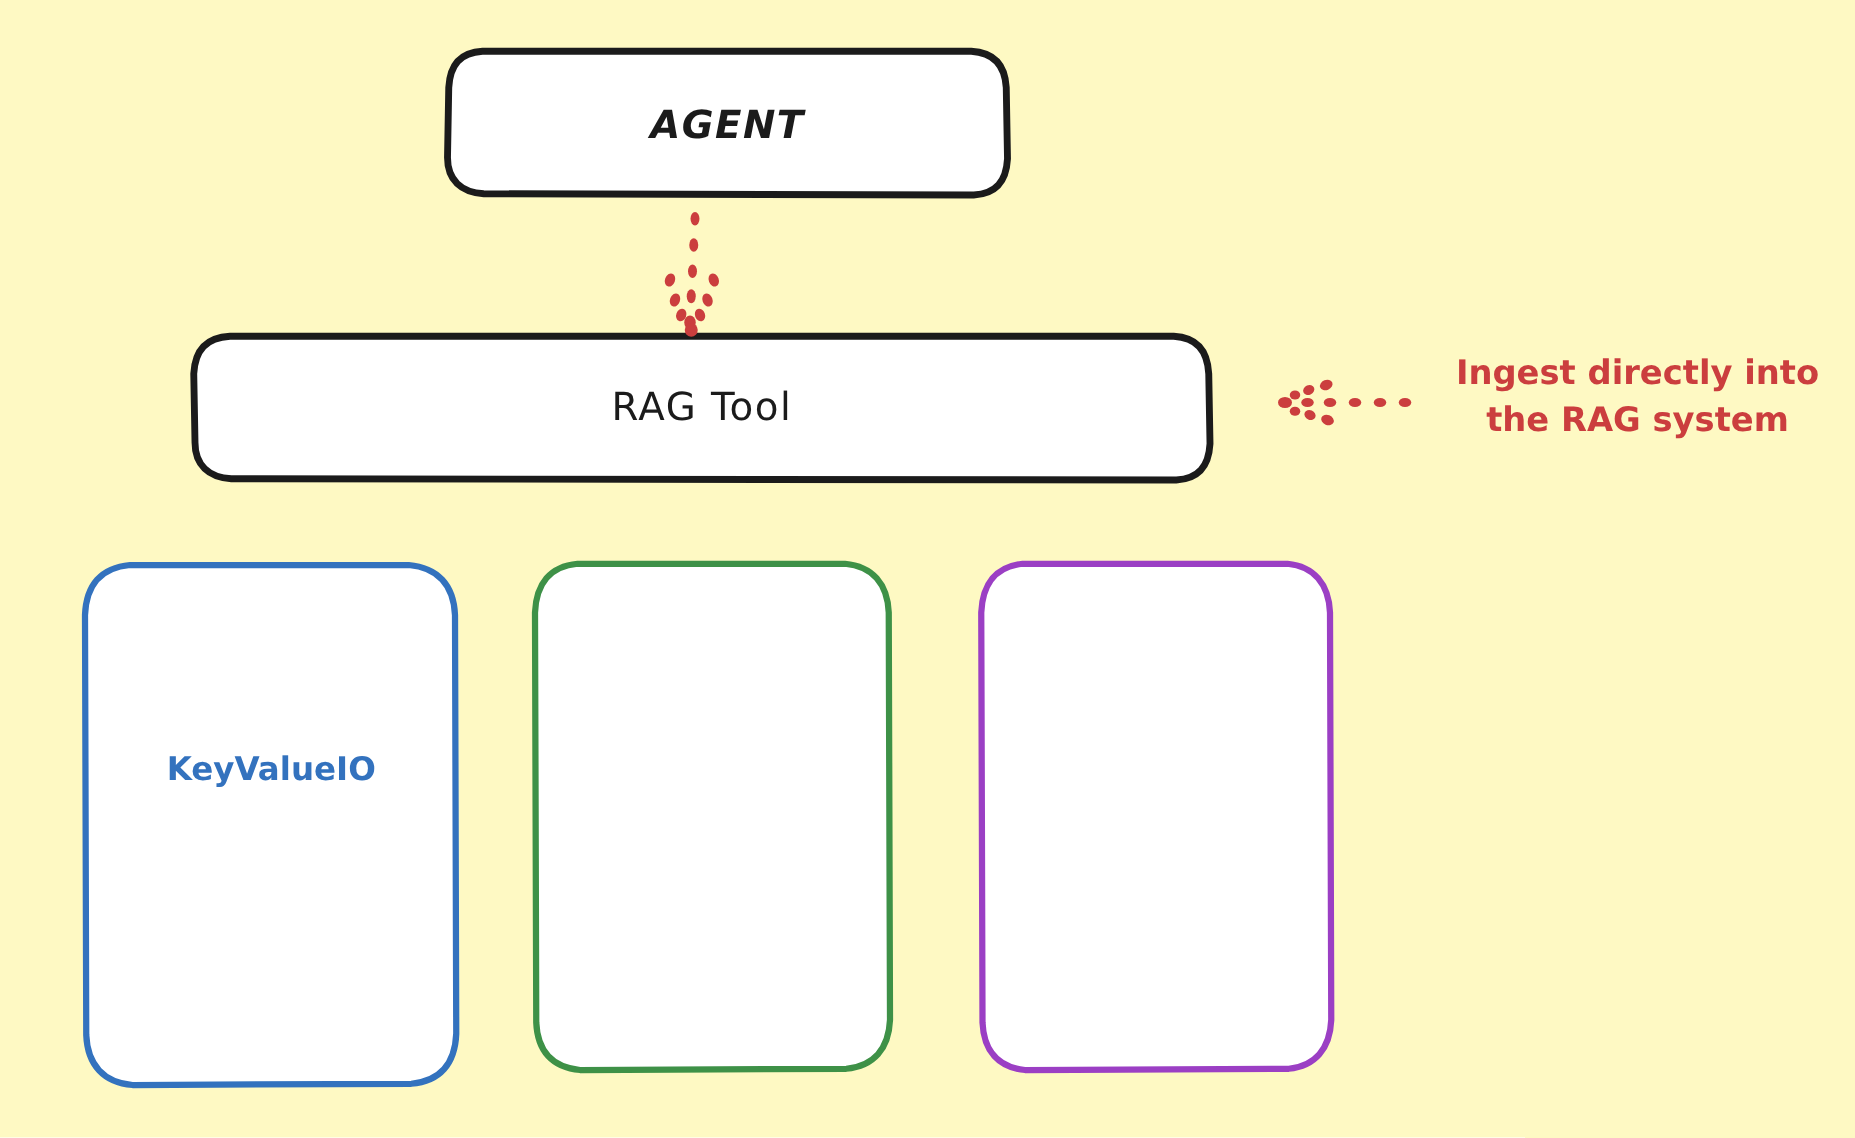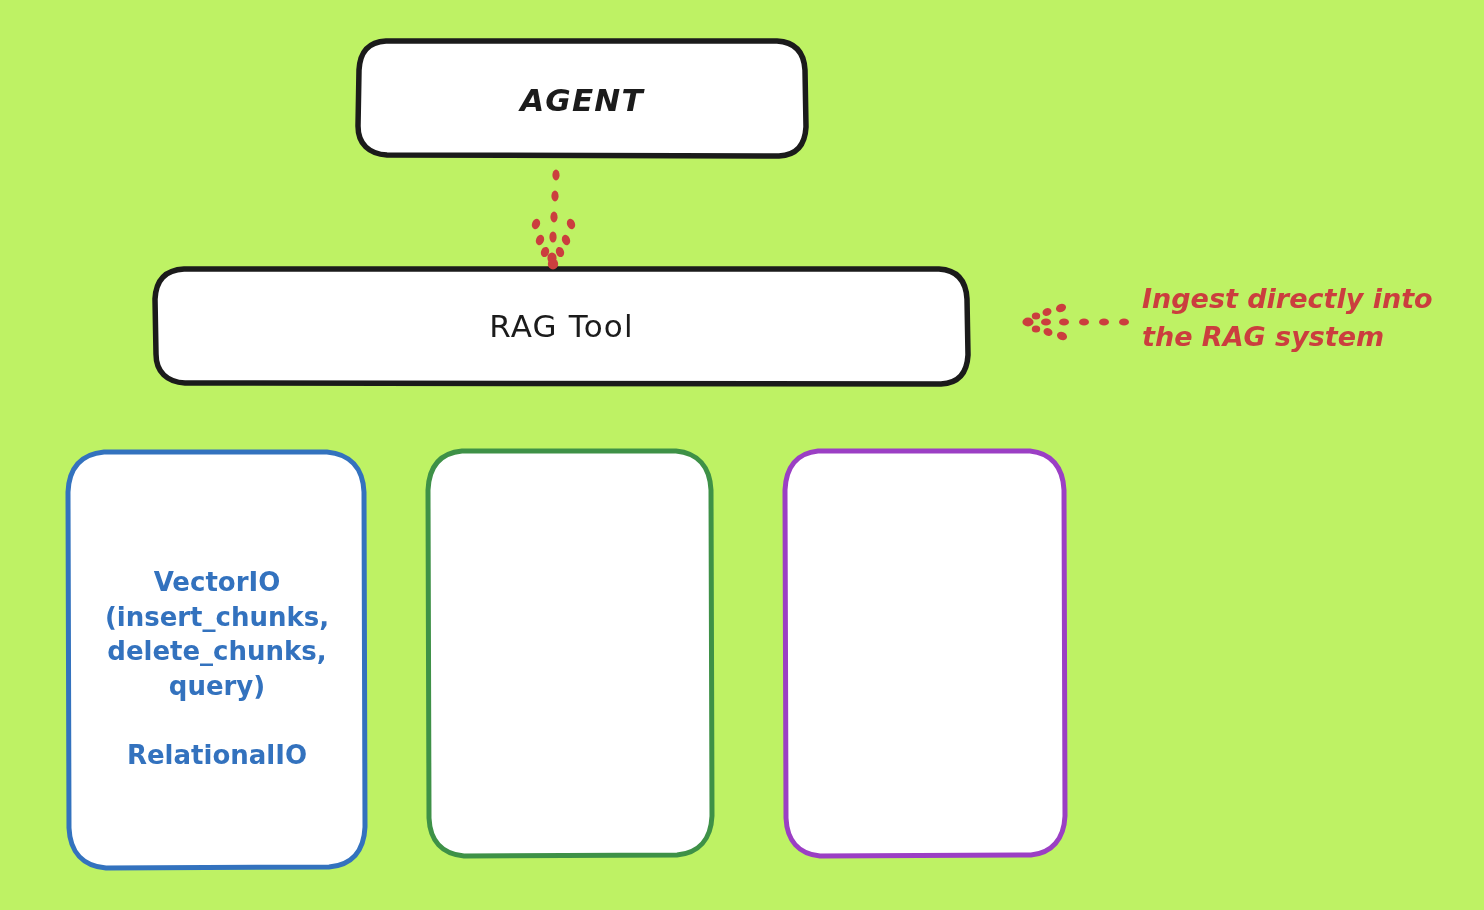--- a/index.html
+++ b/index.html
@@ -8,21 +8,21 @@
     padding: 0;
     background: #ffffff;
   }
   body {
     font-family: "DejaVu Sans", sans-serif;
   }
   #canvas {
     position: relative;
     width: 1484px;
     height: 910px;
-    background: #bef264;
+    background: #fef9c3;
     overflow: hidden;
   }
   svg.layer {
     position: absolute;
     top: 0;
     left: 0;
     width: 1484px;
     height: 910px;
     pointer-events: none;
   }
@@ -85,23 +85,22 @@
   
   #annotation-label {
     position: absolute;
     left: 1142px;
     top: 280px;
     width: 336px;
     color: #CB3E3E;
     font-size: 27px;
     font-weight: 600;
     line-height: 1.42;
-    text-align: left;
+    text-align: center;
     white-space: pre-line;
-    font-style: italic;
     pointer-events: none;
     user-select: none;
   }
 </style>
 </head>
 <body>
 
 <div id="canvas">
 
   <svg class="layer" viewBox="0 0 1484 910">
@@ -188,25 +187,21 @@
       <ellipse cx="1036" cy="329" rx="4.2" ry="3.6"></ellipse>
       <ellipse cx="1028" cy="322" rx="5.6" ry="4.4"></ellipse>
     </g>
   </svg>
 
   <div class="node-label black-box-label" id="agent-label">AGENT</div>
 
   <div class="node-label black-box-label" id="ragtool-label">RAG Tool</div>
 
   <div class="node-label store-label" id="vector-label">
-    <span>VectorIO
-(insert_chunks,
-delete_chunks,
-query)</span>
-    <span class="sub">RelationalIO</span>
+    <span class="sub">KeyValueIO</span>
   </div>
 
 
 
   <div id="annotation-label">Ingest directly into
 the RAG system</div>
 
 </div>
 
 </body></html>

